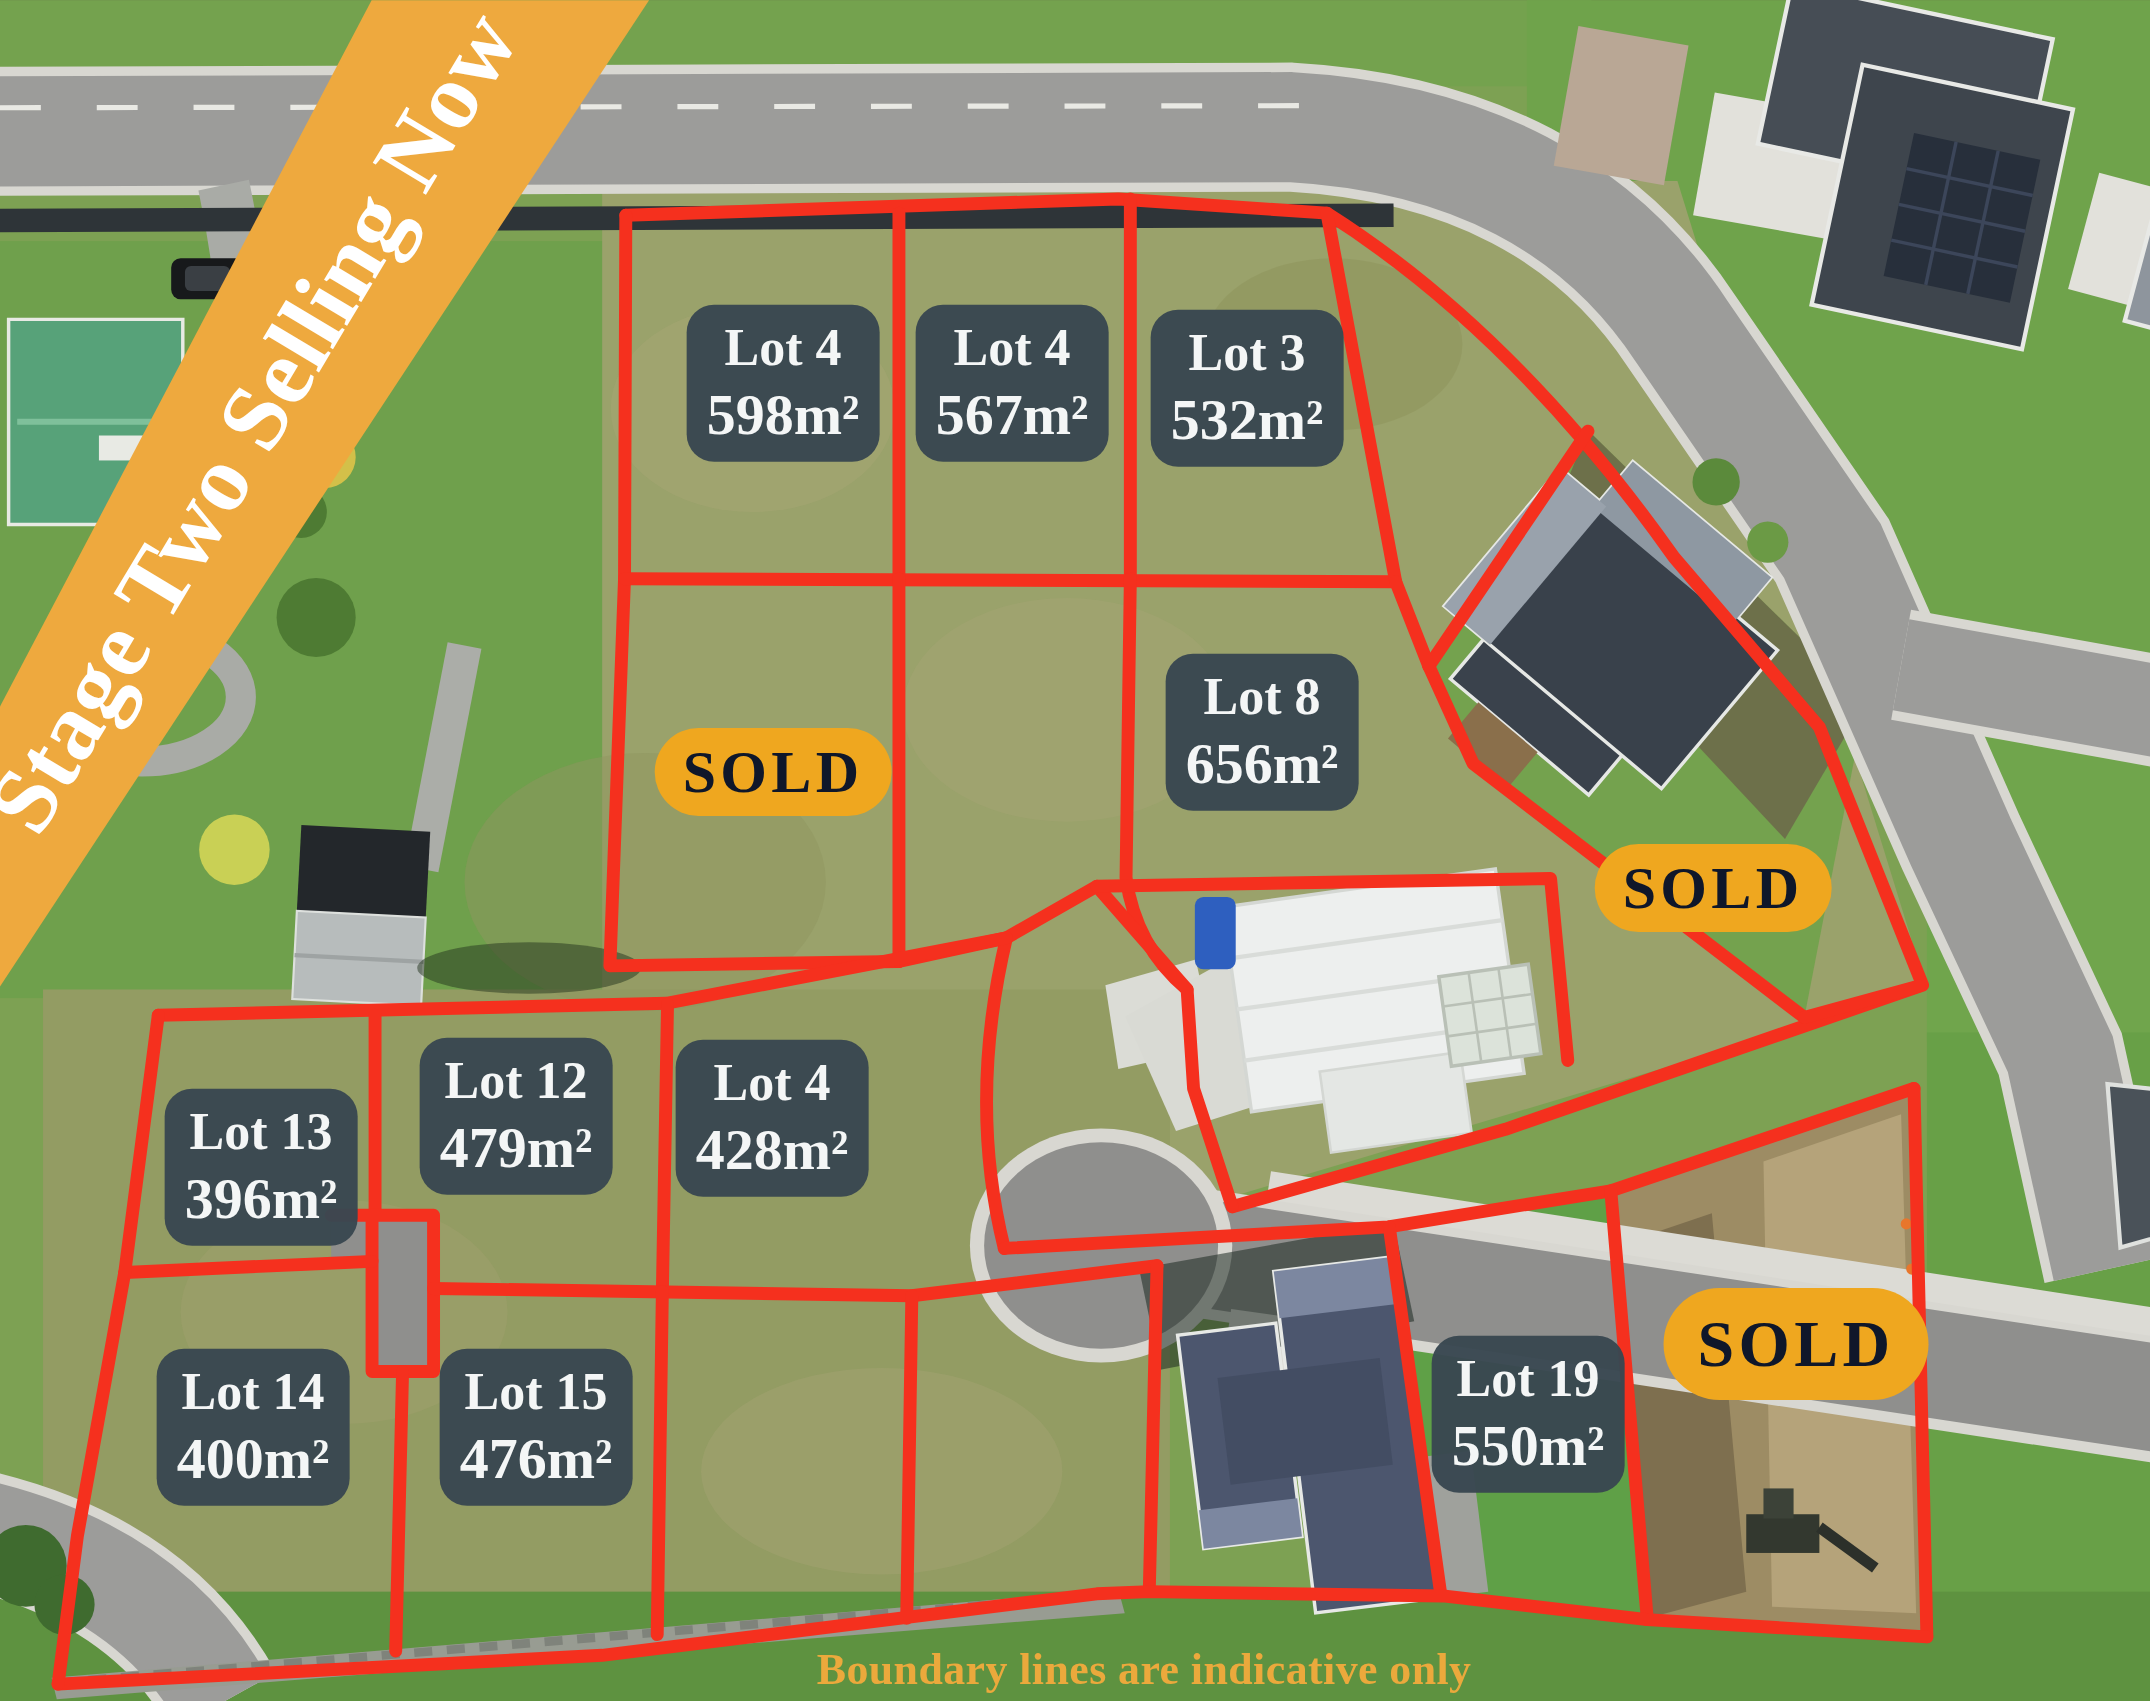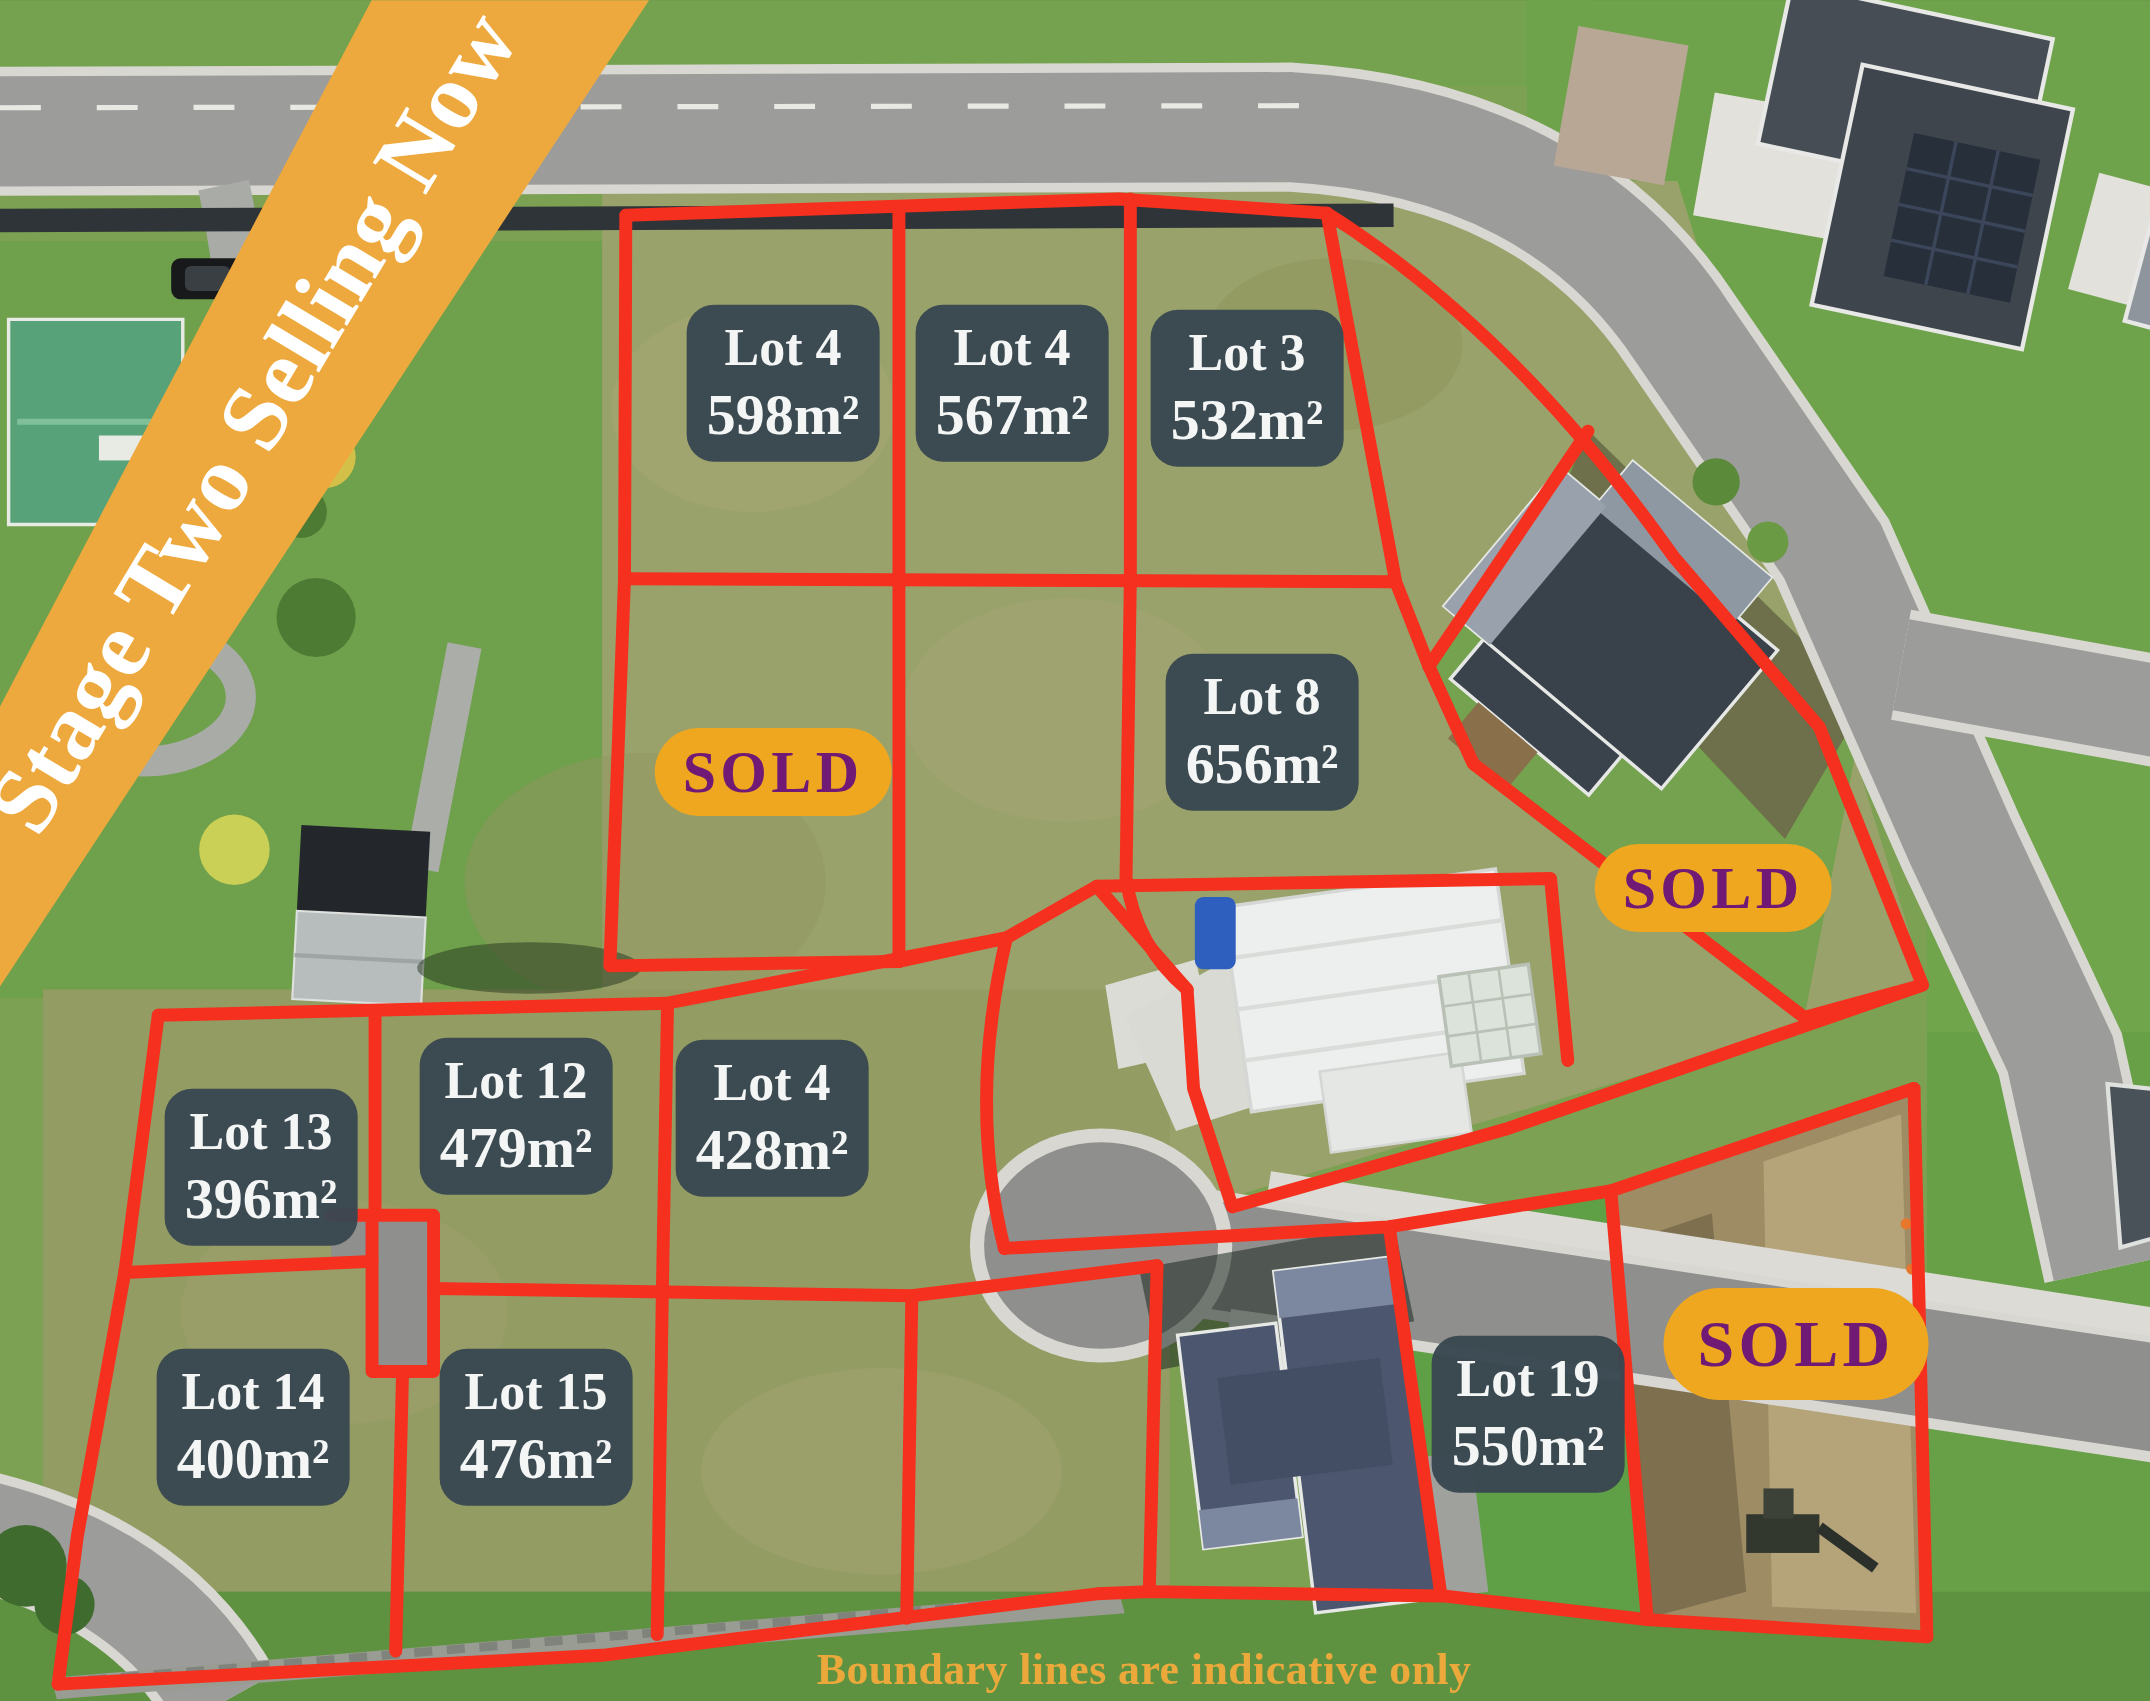--- a/index.html
+++ b/index.html
@@ -11,21 +11,21 @@
   .lot-label{
     position:absolute;transform:translate(-50%,-50%);
     background:rgba(57,71,81,0.97);color:#F4F6F6;
     border-radius:27.5px;padding:11.2px 20px;text-align:center;
     font-weight:bold;line-height:1.22;white-space:nowrap;z-index:30;
   }
   .lot-name{font-size:52px;display:block;}
   .lot-area{font-size:58px;display:block;}
   .sold-badge{
     position:absolute;transform:translate(-50%,-50%);
-    background:#EFA71F;color:#701a75;border-radius:60px;
+    background:#EFA71F;color:#0f172a;border-radius:60px;
     padding:9.5px 28px;font-size:60px;font-weight:bold;letter-spacing:4.3px;
     white-space:nowrap;z-index:30;
   }
   .sold-badge.large{font-size:66px;padding:18px 34px;border-radius:65px;}
   .banner-text{
     font-family:"Liberation Serif","DejaVu Serif",serif;
     font-weight:bold;font-size:220px;fill:#FFFFFF;letter-spacing:2px;
   }
   .footer-text{
     font-family:"Liberation Serif","DejaVu Serif",serif;

